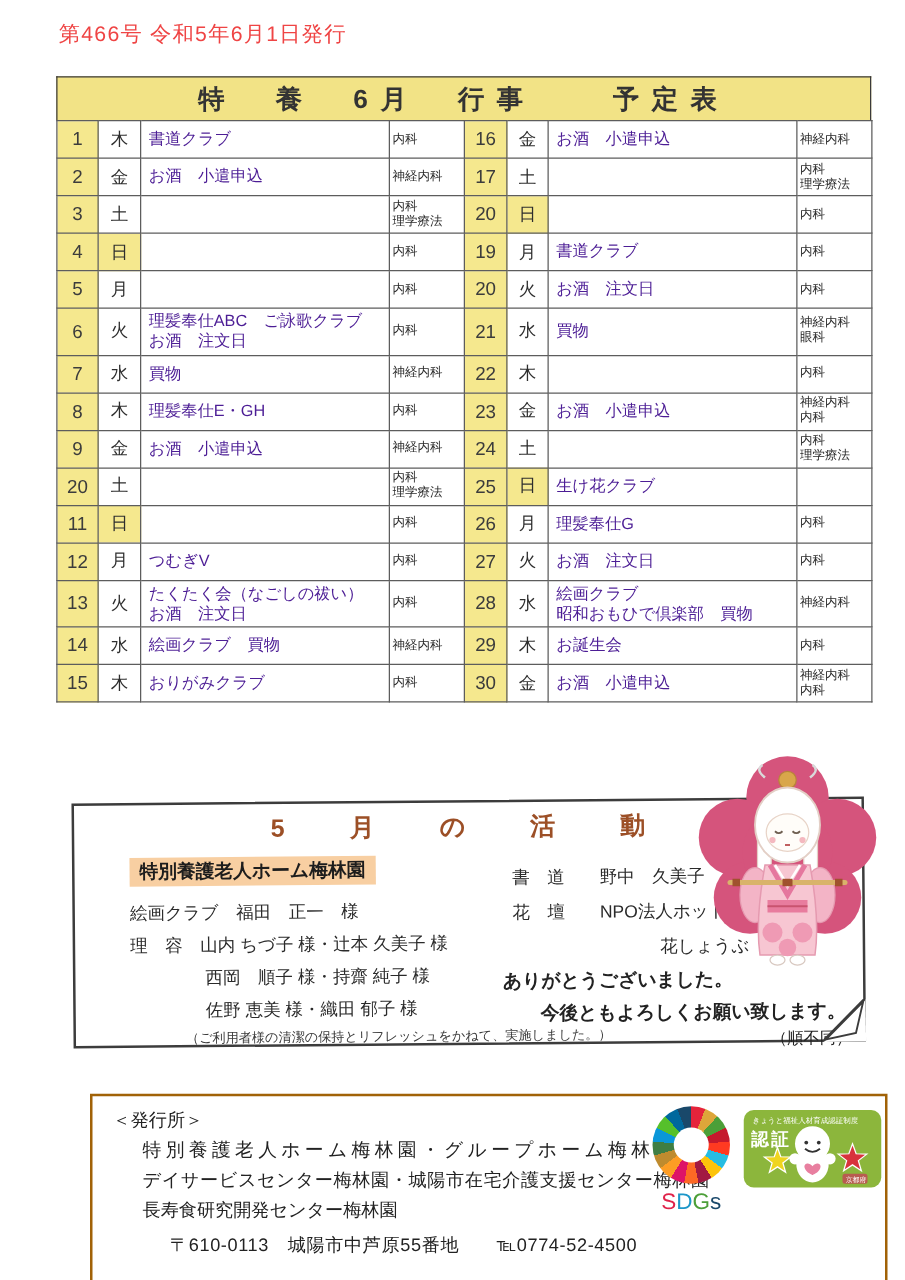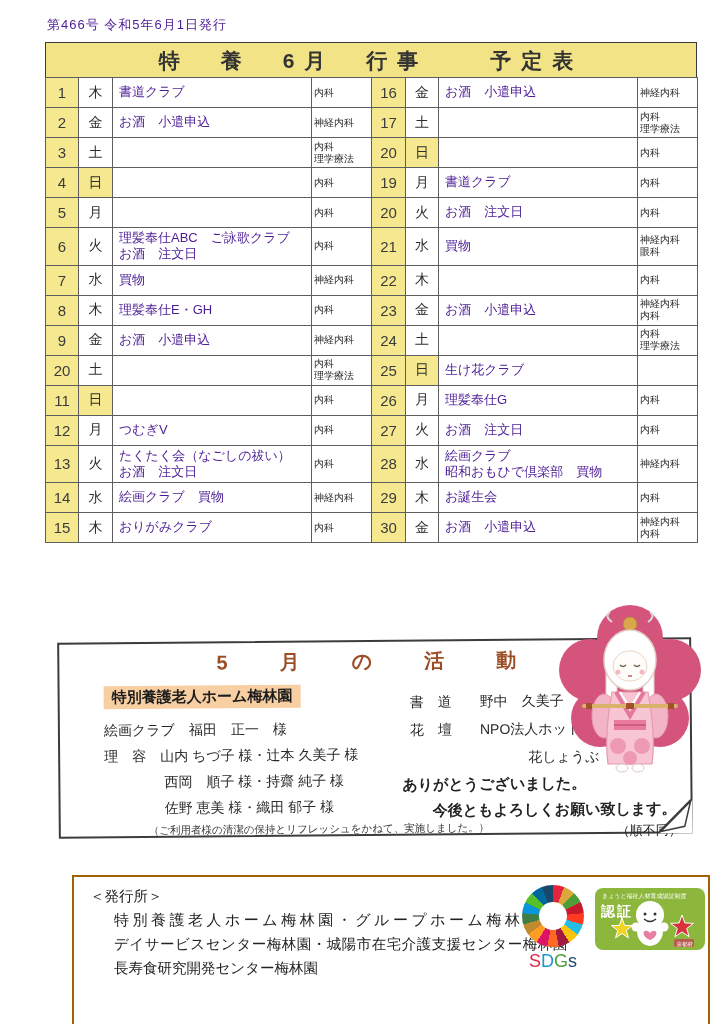--- a/index.html
+++ b/index.html
@@ -1,24 +1,24 @@
 <!DOCTYPE html>
 <html><head>
 <meta charset="utf-8">
 <style>
   * { margin:0; padding:0; box-sizing:border-box; }
   html,body { width:724px; height:1024px; background:#fff; overflow:hidden;
     font-family:"Liberation Sans","DejaVu Sans",sans-serif; color:#222; }
   .abs { position:absolute; }
 
   
-  #issue-line { left:47px; top:16px; font-size:13px; color:#4c1d95; letter-spacing:1px; }
-
-  
-  #schedule { left:45px; top:42px; width:652px; }
+  #issue-line { left:47px; top:16px; font-size:17px; color:#ef4444; letter-spacing:1px; }
+
+  
+  #schedule { left:45px; top:61px; width:652px; }
   #schedule-title { width:652px; height:35px; line-height:35px; text-align:center;
     background:#f2e386; border:1.5px solid #3a3a3a; border-bottom:none;
     font-size:21px; font-weight:bold; letter-spacing:10px; color:#333; }
   #schedule-table { width:652px; border-collapse:collapse; table-layout:fixed; }
   #schedule-table td { border:1px solid #5d5d5d; vertical-align:middle; height:30px; }
   td.num { background:#f5e88e; text-align:center; font-size:15px; color:#3c3c3c; }
   td.dow { text-align:center; font-size:14px; color:#2e2e2e; }
   td.dow.sun { background:#f5e88e; }
   td.evt { padding:2px 6px; font-size:13px; white-space:pre-line; line-height:1.25; color:#4c1d95; }
   td.cli { text-align:left; font-size:10px; white-space:pre-line; line-height:1.2; padding:0 2px; color:#2a2a2a; }
@@ -299,20 +299,21 @@
     <ellipse cx="70" cy="182" rx="6" ry="4" fill="#ffffff" stroke="#d8c8c0" stroke-width="1"></ellipse>
     <ellipse cx="86" cy="182" rx="6" ry="4" fill="#ffffff" stroke="#d8c8c0" stroke-width="1"></ellipse>
   </g>
 </svg>
 
 <div id="publisher" class="abs">
   <div id="pub-label" class="abs">＜発行所＞</div>
   <div id="pub-line1" class="abs">特別養護老人ホーム梅林園・グループホーム梅林園</div>
   <div id="pub-line2" class="abs">デイサービスセンター梅林園・城陽市在宅介護支援センター梅林園</div>
   <div id="pub-line3" class="abs">長寿食研究開発センター梅林園</div>
+  <div id="pub-address" class="abs">〒610-0113　城陽市中芦原55番地　　℡0774-52-4500</div>
 
   <div id="sdgs-logo" class="abs">
     <div id="sdgs-wheel" style="background: conic-gradient(rgb(229, 36, 59) 0deg, rgb(229, 36, 59) 21.18deg, rgb(221, 166, 58) 21.18deg, rgb(221, 166, 58) 42.35deg, rgb(76, 159, 56) 42.35deg, rgb(76, 159, 56) 63.53deg, rgb(197, 25, 45) 63.53deg, rgb(197, 25, 45) 84.71deg, rgb(255, 58, 33) 84.71deg, rgb(255, 58, 33) 105.88deg, rgb(38, 189, 226) 105.88deg, rgb(38, 189, 226) 127.06deg, rgb(252, 195, 11) 127.06deg, rgb(252, 195, 11) 148.24deg, rgb(162, 25, 66) 148.24deg, rgb(162, 25, 66) 169.41deg, rgb(253, 105, 37) 169.41deg, rgb(253, 105, 37) 190.59deg, rgb(221, 19, 103) 190.59deg, rgb(221, 19, 103) 211.76deg, rgb(253, 157, 36) 211.76deg, rgb(253, 157, 36) 232.94deg, rgb(191, 139, 46) 232.94deg, rgb(191, 139, 46) 254.12deg, rgb(63, 126, 68) 254.12deg, rgb(63, 126, 68) 275.29deg, rgb(10, 151, 217) 275.29deg, rgb(10, 151, 217) 296.47deg, rgb(86, 192, 43) 296.47deg, rgb(86, 192, 43) 317.65deg, rgb(0, 104, 157) 317.65deg, rgb(0, 104, 157) 338.82deg, rgb(25, 72, 106) 338.82deg, rgb(25, 72, 106) 360deg);">
         <div id="sdgs-hole"></div>
       </div>
     <div id="sdgs-text"><span style="color: rgb(224, 35, 74);">S</span><span style="color: rgb(29, 151, 201);">D</span><span style="color: rgb(76, 159, 56);">G</span><span style="color: rgb(25, 72, 106);">s</span></div>
   </div>
 
   <svg id="cert-badge" class="abs" viewBox="0 0 112 64">
     <rect x="1" y="1" width="110" height="62" rx="8" fill="#8cb63c"></rect>

